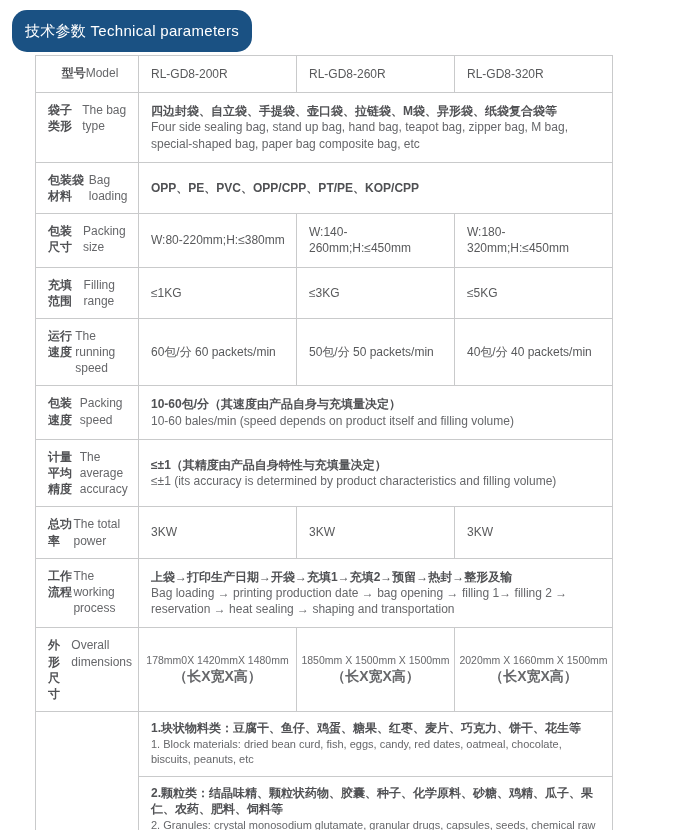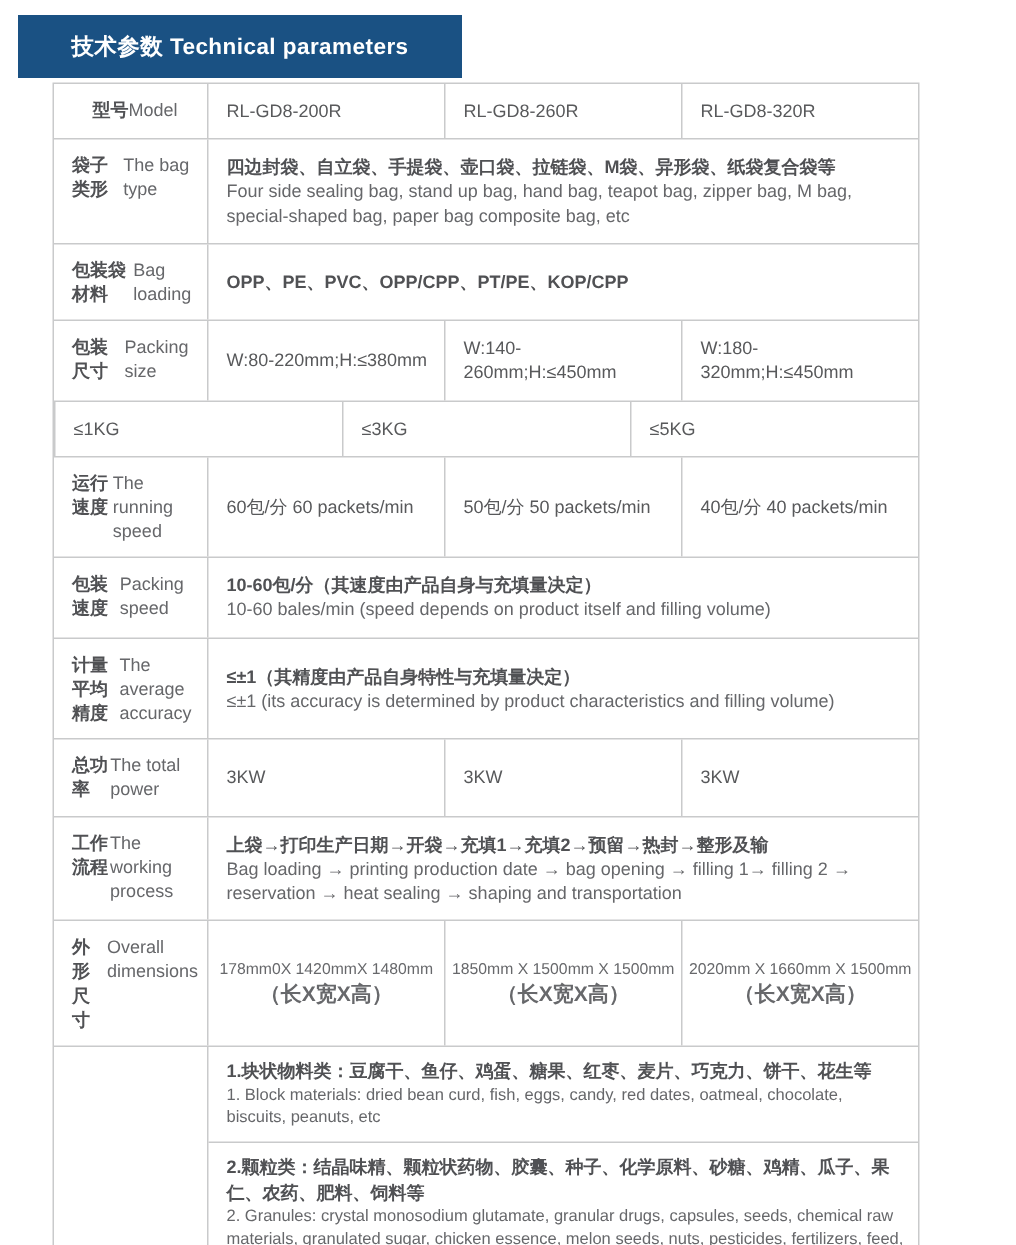--- a/index.html
+++ b/index.html
@@ -9,28 +9,29 @@
     width: 677px;
     font-family: "Liberation Sans", "DejaVu Sans", sans-serif;
     color: #58595b;
   }
   .page { width: 677px; min-height: 830px; background: #fff; position: relative; }
 
   
   .banner {
     position: absolute;
     left: 12px; top: 10px;
-    width: 296px; height: 42px;
+    width: 240px; height: 42px;
     background: #1a5183;
     color: #ffffff;
     display: flex; align-items: center; justify-content: center;
     font-size: 15px;
-    font-weight: 700;
+    font-weight: 400;
     letter-spacing: 0.3px;
     z-index: 2;
+    border-radius: 15px;
   }
 
   
   .spec-table {
     position: absolute;
     left: 35px; top: 55px;
     width: 578px;
     border: 1px solid #c9cacb;
     background: #fff;
     font-size: 12px;
@@ -152,20 +153,24 @@
         <div class="cell">
             <span>W:140-260mm;H:≤450mm</span>
           </div>
         <div class="cell">
             <span>W:180-320mm;H:≤450mm</span>
           </div>
       </div>
     </div>
 
     <div class="trow">
+      <div class="label-cell">
+        <span class="zh">充填范围</span>
+        <span class="en">Filling range</span>
+      </div>
       <div class="value-area">
         <div class="cell">
             <span>≤1KG</span>
           </div>
         <div class="cell">
             <span>≤3KG</span>
           </div>
         <div class="cell">
             <span>≤5KG</span>
           </div>

